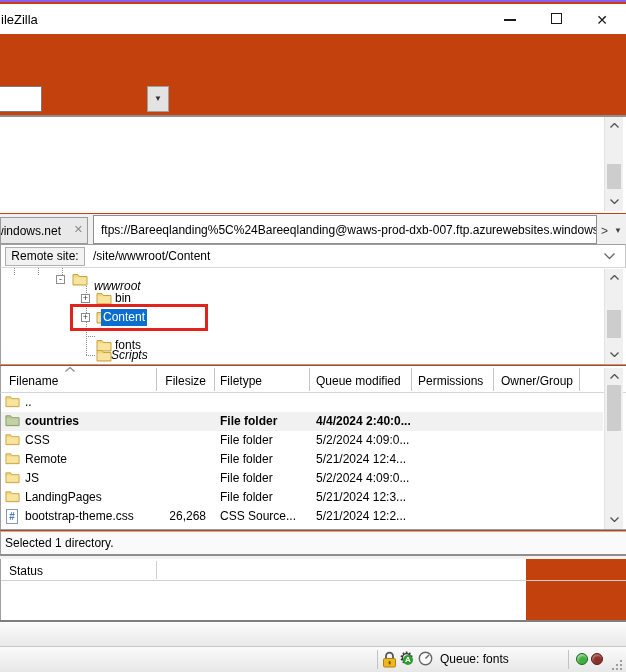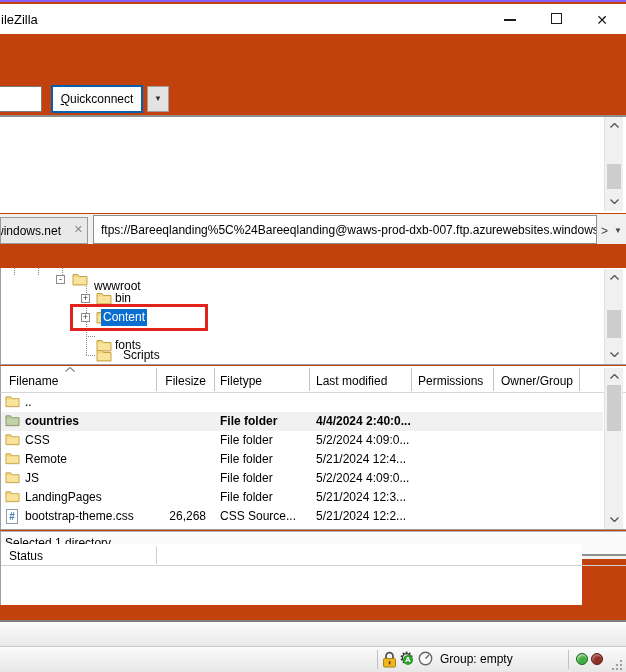--- a/index.html
+++ b/index.html
@@ -78,21 +78,21 @@
   .c-name { position:absolute; left:24px; top:2px; white-space:nowrap; }
   .c-size { position:absolute; left:130px; top:2px; width:75px; text-align:right; }
   .c-type { position:absolute; left:219px; top:2px; white-space:nowrap; }
   .c-mod  { position:absolute; left:315px; top:2px; white-space:nowrap; }
 
   .sel-status { left:0; top:529px; width:626px; height:23px; background:#fafafa;
                 border-top:1px solid #b5b5b5; border-left:1px solid #9f9f9f; line-height:22px; padding-left:4px; }
   .splitter { left:0; width:626px; height:5px; background:linear-gradient(#8e8e8e 40%, #f2f2f2 40%); }
 
   
-  .queue-panel { left:0; top:542px; width:582px; height:61px; background:#fff; border-left:1px solid #9f9f9f; }
+  .queue-panel { left:0; top:557px; width:526px; height:61px; background:#fff; border-left:1px solid #9f9f9f; }
   .queue-hdr { position:absolute; left:8px; top:5px; }
   .queue-hdiv { position:absolute; left:155px; top:2px; height:18px; border-left:1px solid #cfcfcf; }
   .queue-hline { position:absolute; left:0; top:21px; width:626px; border-top:1px solid #d0d0d0; }
 
   .dark-split { left:0; top:618px; width:626px; height:3px; background:#7f7f7f; border-bottom:1px solid #fff; }
   .sb-strip1 { left:0; top:621px; width:626px; height:24px; background:linear-gradient(#fbfbfb,#e9e9e9);
                border-bottom:1px solid #c8c8c8; }
   .sb-strip2 { left:0; top:645px; width:626px; height:25px; background:linear-gradient(#fbfbfb,#e7e7e7); }
   .status-vdiv { position:absolute; top:3px; height:19px; border-left:1px solid #c2c2c2; }
   .queue-label { position:absolute; left:440px; top:5px; }
@@ -118,21 +118,20 @@
     </div>
     <div class="abs winbtn" style="left:541px;">
       <div class="abs max-glyph"></div>
     </div>
     <div class="abs winbtn close-glyph" style="left:587px;">
       <span>✕</span>
     </div>
   </div>
 
   <input class="abs qc-input" style="">
-  <div class="abs qc-btn"><span style="text-decoration:underline">Q</span><span>uickconnect</span></div>
   <div class="abs qc-drop">
     <span>▼</span>
   </div>
   <div class="abs tb-divider"></div>
 
   <div class="abs log-pane"></div>
   <div class="abs sb" style="left:604px; top:115px; width:19px; height:94px;">
     <div class="abs sb-btn" style="top:2px;">
       <svg width="9" height="5" viewBox="0 0 9 5">
           <polyline points="0.5,4.5 4.5,0.5 8.5,4.5" fill="none" stroke="#505050" stroke-width="1.3"></polyline>
@@ -155,37 +154,44 @@
       <span class="lbl">ftps://Bareeqlanding%5C%24Bareeqlanding@waws-prod-dxb-007.ftp.azurewebsites.windows.</span>
     </div>
     <div class="abs tab-scroll">
       <span>&gt;</span>
     </div>
     <div class="abs tab-list">
       <span>▼</span>
     </div>
   </div>
 
+  <div class="abs remote-row">
+    <div class="remote-label">Remote site:</div>
+    <div class="remote-value">/site/wwwroot/Content</div>
+    <svg class="remote-chevron" width="11" height="7" viewBox="0 0 11 7">
+      <polyline points="0.5,0.5 5.5,5.5 10.5,0.5" fill="none" stroke="#666" stroke-width="1.3"></polyline>
+      </svg>
+  </div>
 
   <div class="abs tree-pane">
 
     <div class="abs dot-v" style="left:13px; top:0; height:7px;"></div>
     <div class="abs dot-v" style="left:37px; top:0; height:7px;"></div>
     <div class="abs dot-v" style="left:61px; top:0; height:7px;"></div>
     <div class="abs dot-v" style="left:85px; top:13px; height:74px;"></div>
     <div class="abs dot-h" style="left:85px; top:68px; width:9px;"></div>
     <div class="abs dot-h" style="left:85px; top:87px; width:9px;"></div>
 
     <div class="abs" style="left:0; top:2px; width:600px; height:19px;">
       <div class="abs expander" style="left:55px; top:5px;">-</div>
       <svg class="abs" style="left:71px; top:3px;" width="16" height="13" viewBox="0 0 16 13">
         <path d="M1 1.5h5l1.4 2H15v8.5H1z" fill="#f2d579" stroke="#c7a34a"></path>
           <path d="M1.8 4.3h12.4v6.7H1.8z" fill="#f8e49c" stroke="none"></path>
         </svg>
-      <span class="abs tree-label" style="left:91px; top:8px;">wwwroot</span>
+      <span class="abs tree-label" style="left:91px; top:8px;font-style:italic;">wwwroot</span>
     </div>
 
     <div class="abs" style="left:0; top:21px; width:600px; height:19px;">
       <div class="abs expander" style="left:80px; top:5px;">+</div>
       <svg class="abs" style="left:95px; top:3px;" width="16" height="13" viewBox="0 0 16 13">
         <path d="M1 1.5h5l1.4 2H15v8.5H1z" fill="#f2d579" stroke="#c7a34a"></path>
           <path d="M1.8 4.3h12.4v6.7H1.8z" fill="#f8e49c" stroke="none"></path>
         </svg>
       <span class="abs tree-label" style="left:112px; top:1px;">bin</span>
     </div>
@@ -205,21 +211,21 @@
           <path d="M1.8 4.3h12.4v6.7H1.8z" fill="#f8e49c" stroke="none"></path>
         </svg>
       <span class="abs tree-label" style="left:112px; top:1px;">fonts</span>
     </div>
 
     <div class="abs" style="left:0; top:78px; width:600px; height:19px;">
       <svg class="abs" style="left:95px; top:3px;" width="16" height="13" viewBox="0 0 16 13">
         <path d="M1 1.5h5l1.4 2H15v8.5H1z" fill="#f2d579" stroke="#c7a34a"></path>
           <path d="M1.8 4.3h12.4v6.7H1.8z" fill="#f8e49c" stroke="none"></path>
         </svg>
-      <span class="abs tree-label" style="left:120px; top:1px;">Scripts</span>
+      <span class="abs tree-label" style="left:108px; top:1px;font-style:italic;">Scripts</span>
     </div>
 
     <div class="abs annotation-box" style="left:69px; top:36px; width:138px; height:27px;"></div>
   </div>
 
   <div class="abs sb" style="left:604px; top:267px; width:19px; height:95px;">
     <div class="abs sb-btn" style="top:2px;">
       <svg width="9" height="5" viewBox="0 0 9 5">
           <polyline points="0.5,4.5 4.5,0.5 8.5,4.5" fill="none" stroke="#505050" stroke-width="1.3"></polyline>
         </svg>
@@ -232,21 +238,21 @@
     </div>
   </div>
 
   <div class="abs list-header">
     <svg class="abs" style="left:64px; top:1px;" width="10" height="5" viewBox="0 0 10 5">
       <polyline points="0.5,4.5 5,0.5 9.5,4.5" fill="none" stroke="#8a8a8a" stroke-width="1.2"></polyline>
       </svg>
     <span class="hcell" style="left:8px;text-align:center;">Filename</span>
     <span class="hcell" style="left:130px; width:75px; text-align:right;">Filesize</span>
     <span class="hcell" style="left:219px;">Filetype</span>
-    <span class="hcell" style="left:315px;">Last modified</span>
+    <span class="hcell" style="left:315px;">Queue modified</span>
     <span class="hcell" style="left:417px;">Permissions</span>
     <span class="hcell" style="left:500px;">Owner/Group</span>
     <div class="hdiv" style="left:155px;"></div>
     <div class="hdiv" style="left:213px;"></div>
     <div class="hdiv" style="left:308px;"></div>
     <div class="hdiv" style="left:410px;"></div>
     <div class="hdiv" style="left:492px;"></div>
     <div class="hdiv" style="left:578px;"></div>
   </div>
 
@@ -359,21 +365,21 @@
     <div class="gear-wrap">
       <span class="gear-glyph">⚙</span>
       <span class="gear-a">A</span>
     </div>
 
     <svg class="abs" style="left:418px; top:4px;" width="15" height="15" viewBox="0 0 15 15">
       <circle cx="7.5" cy="7.5" r="6.2" fill="#fafafa" stroke="#666" stroke-width="1.4"></circle>
       <line x1="7.5" y1="7.5" x2="11" y2="4" stroke="#666" stroke-width="1.4"></line>
     </svg>
 
-    <span class="queue-label">Group: empty</span>
+    <span class="queue-label">Queue: fonts</span>
 
     <div class="status-vdiv" style="left:568px;"></div>
     <div class="ind-dot ind-green"></div>
     <div class="ind-dot ind-red"></div>
 
     <div>
       <div class="grip-dot" style="left:620px; top:13px;"></div>
       <div class="grip-dot" style="left:616px; top:17px;"></div>
       <div class="grip-dot" style="left:620px; top:17px;"></div>
       <div class="grip-dot" style="left:612px; top:21px;"></div>

